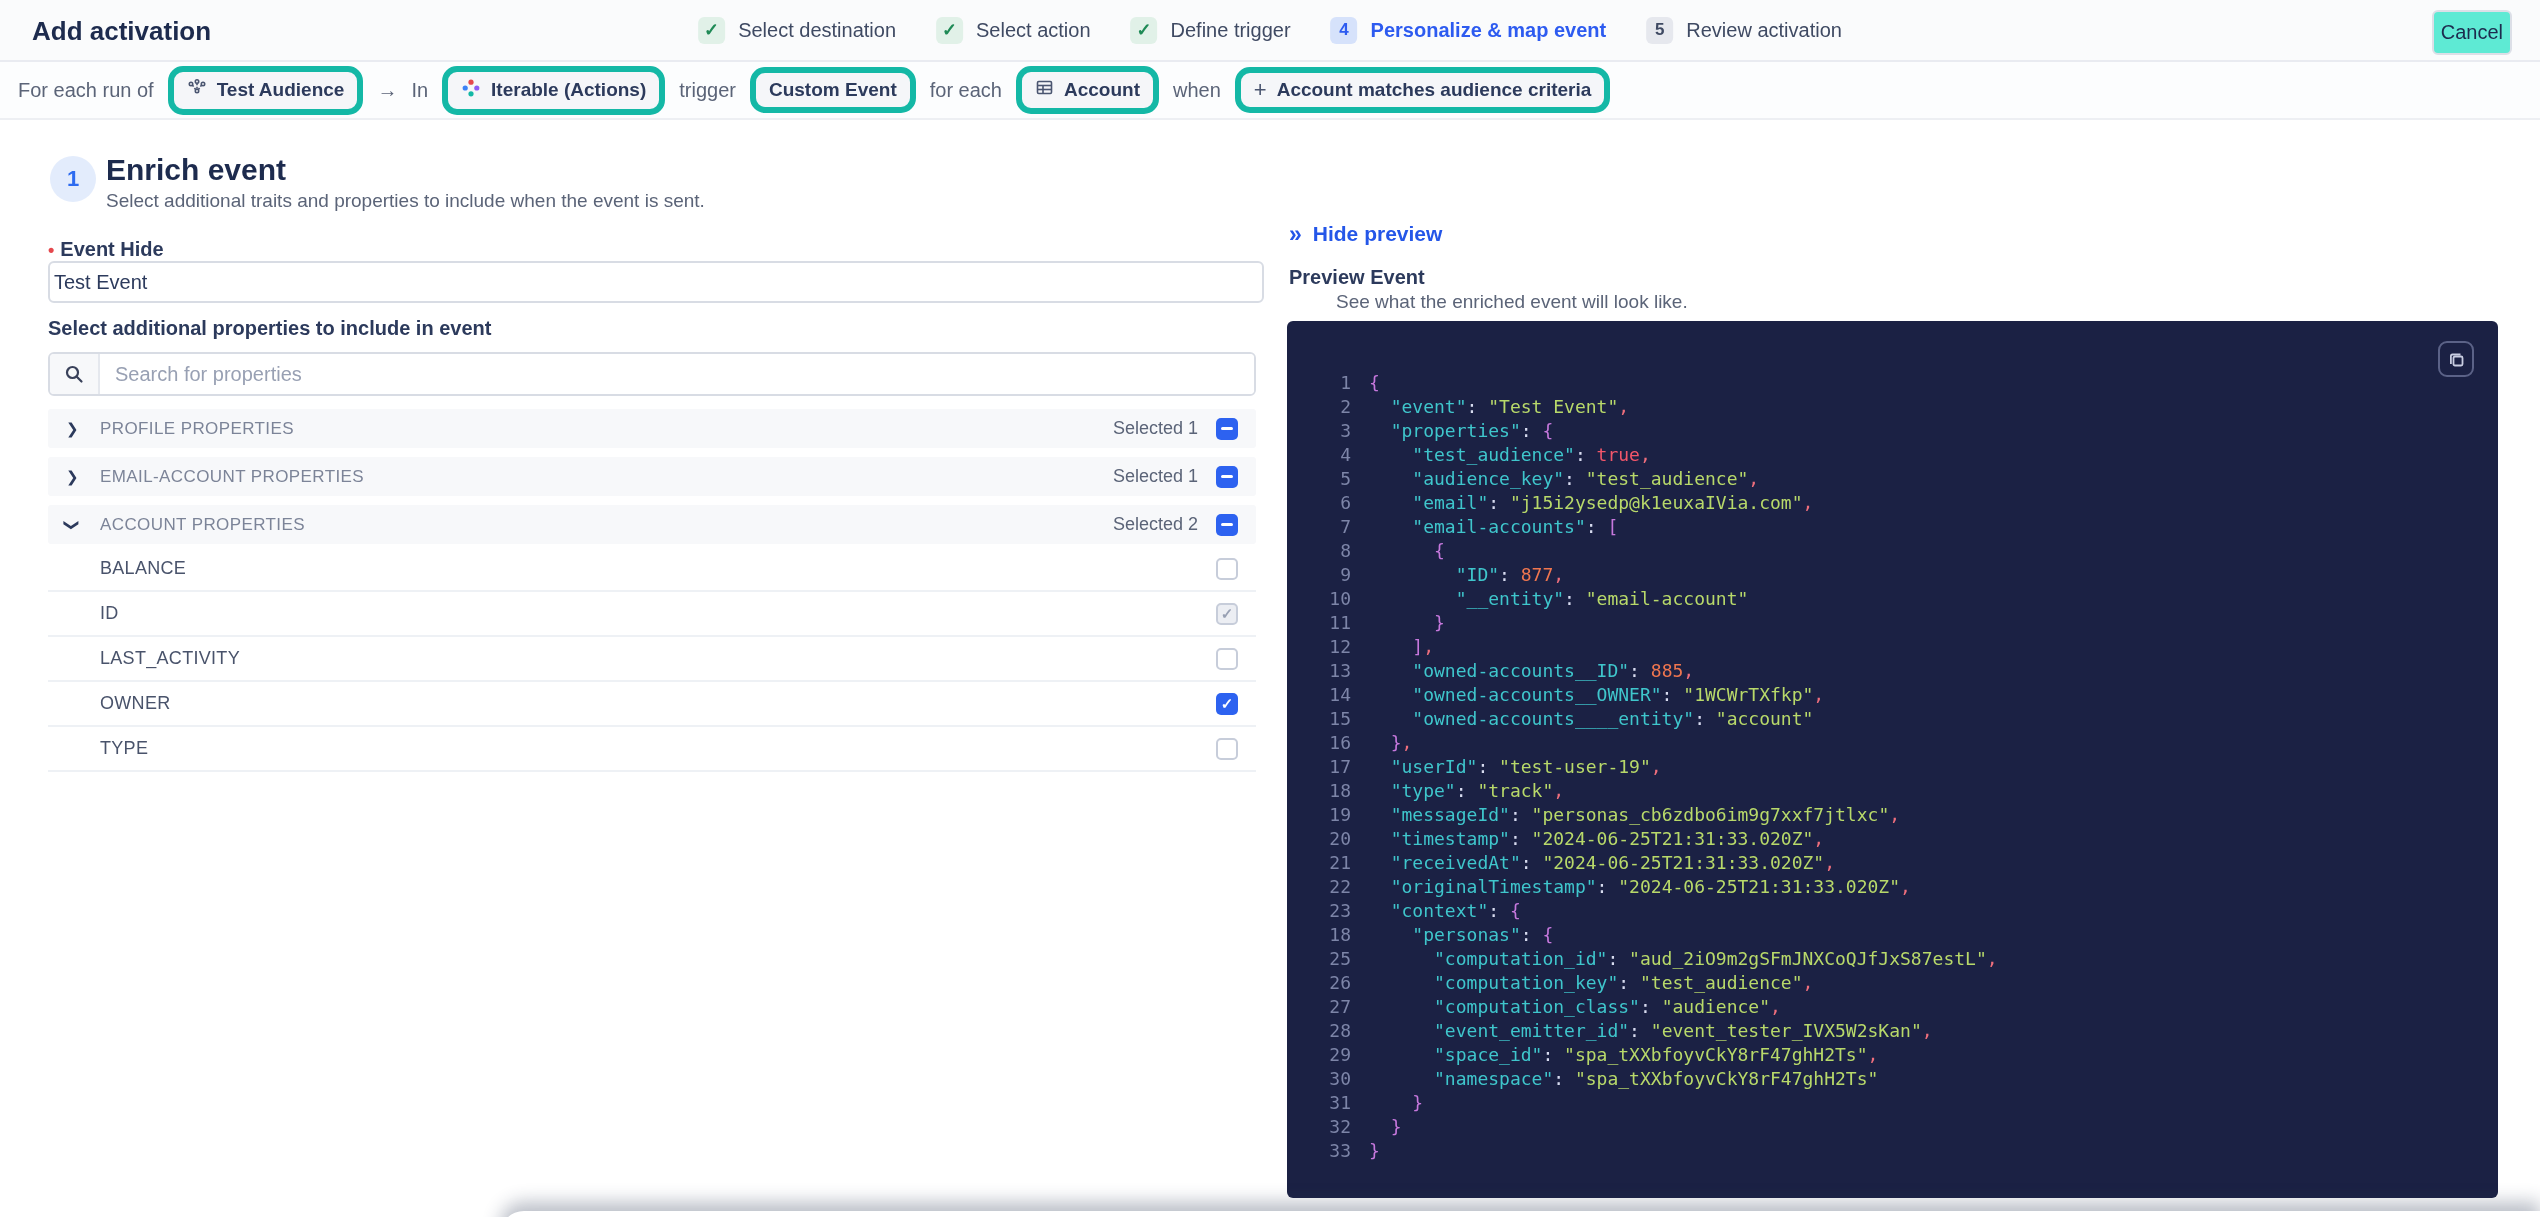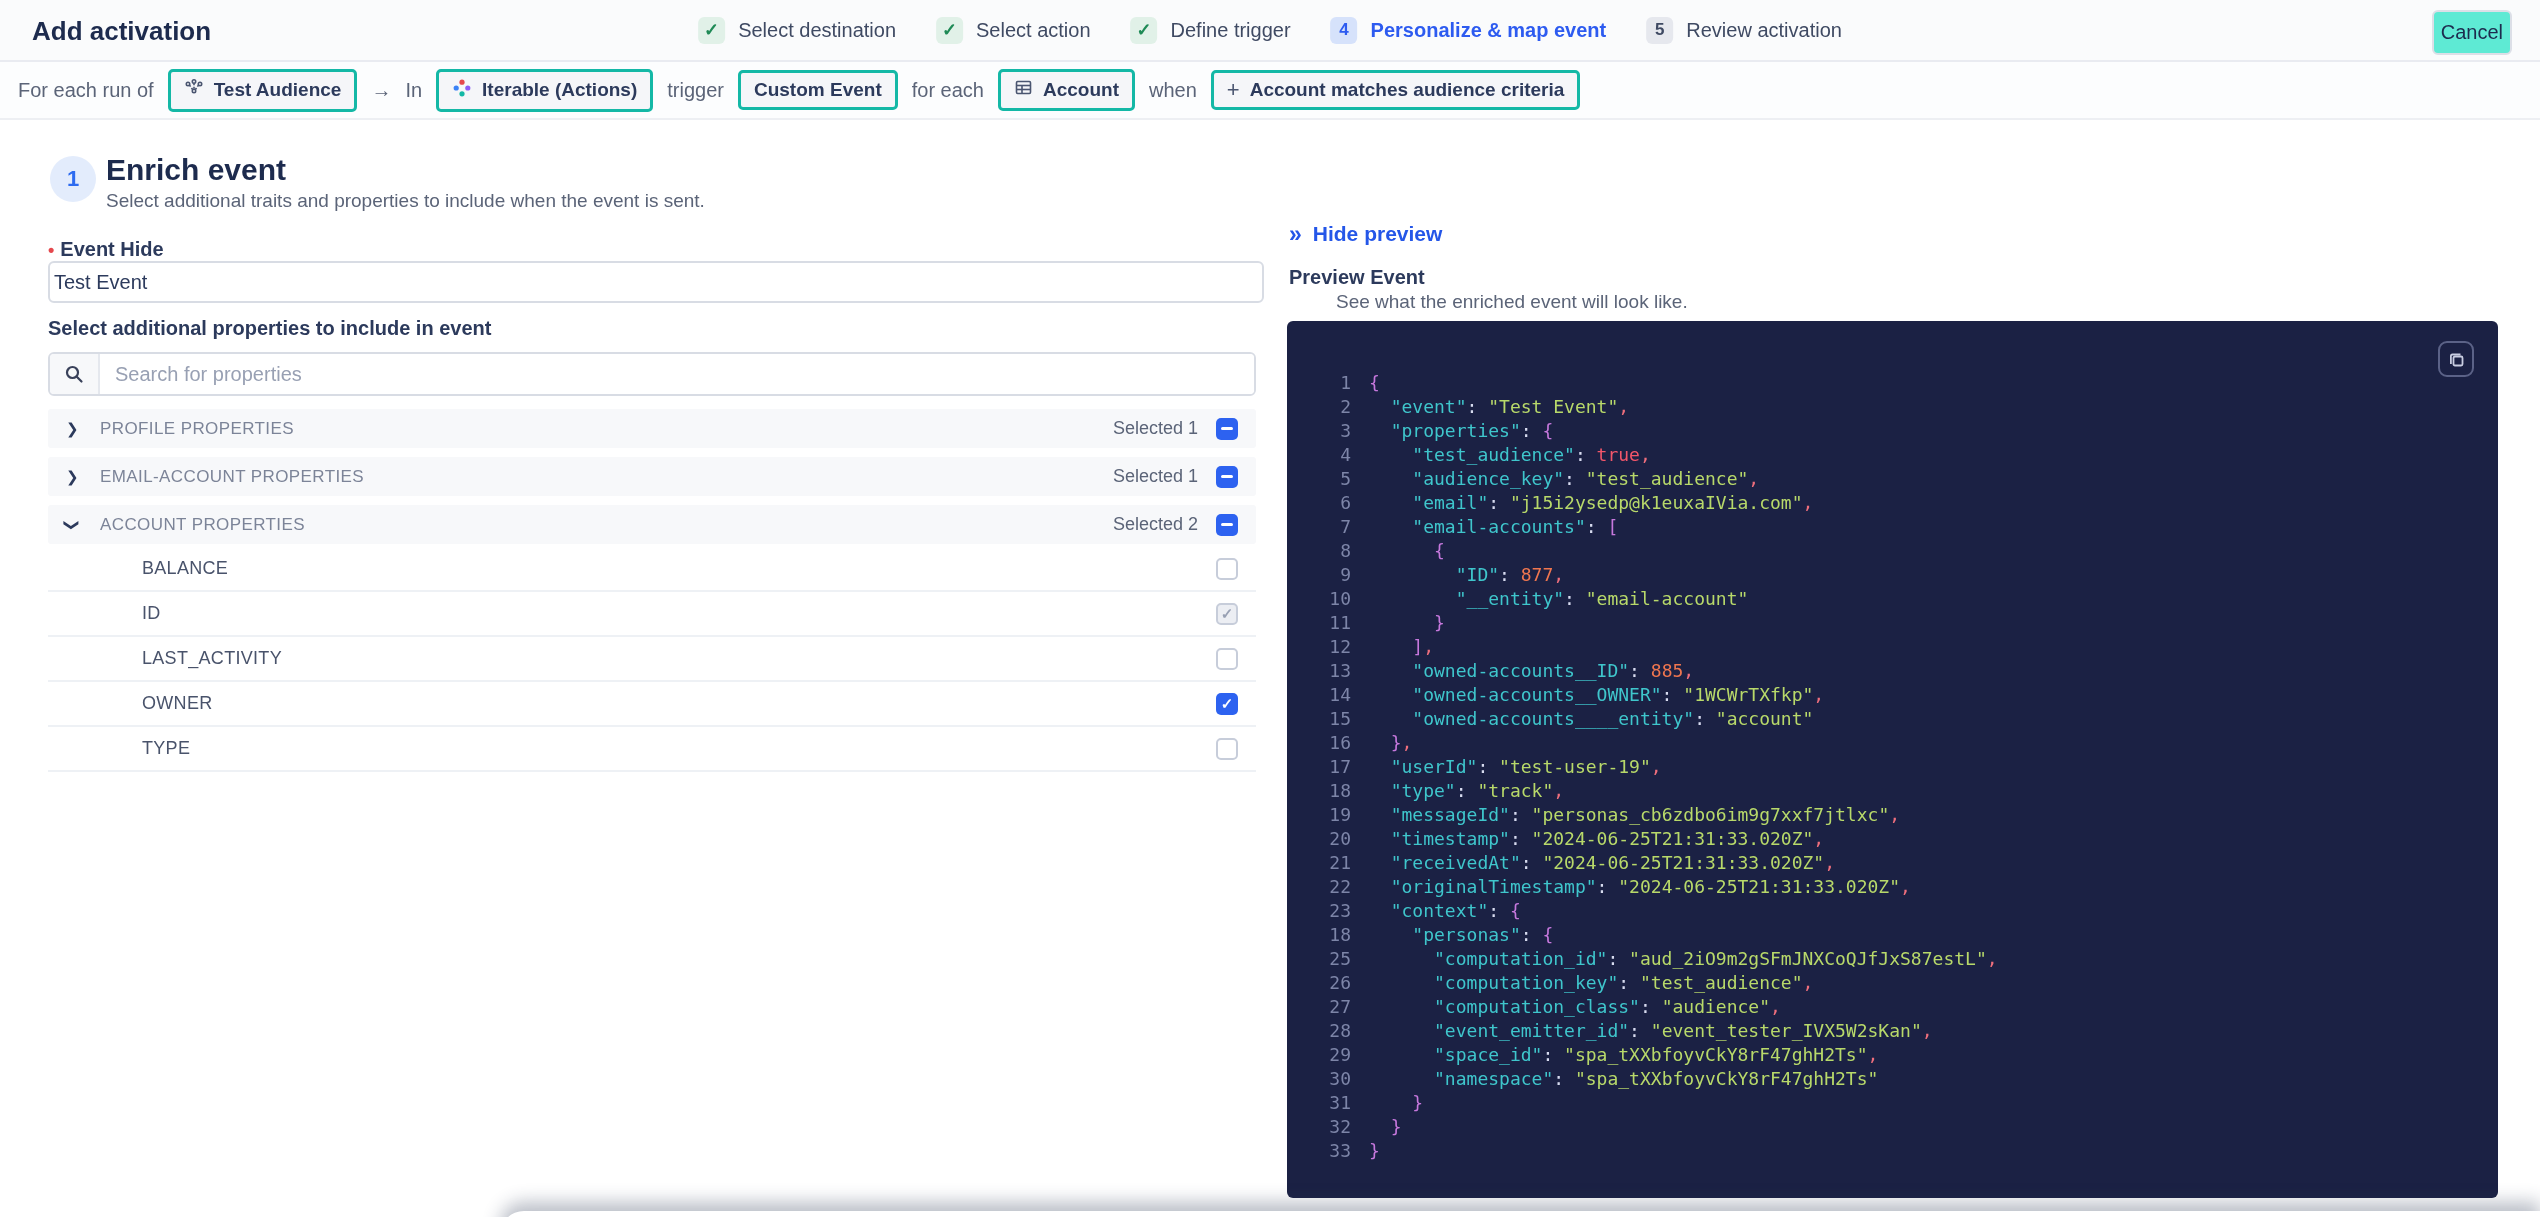--- a/index.html
+++ b/index.html
@@ -25,21 +25,21 @@
   .step.active .step-label{color:#2d5bf0;font-weight:bold;text-align:center;}
   .cancel-btn{position:absolute;right:28px;top:10px;background:#5eead4;border:2px solid #dcdfe7;
     border-radius:6px;padding:9px 7px;font-size:20px;color:#1d2b4e;cursor:pointer;
     font-family:"Liberation Sans",sans-serif;}
   
   .summary{position:absolute;top:62px;left:0;right:0;height:56px;background:#fcfdfe;
     border-bottom:2px solid #edeff3;display:flex;align-items:center;padding-left:18px;gap:14px;
     white-space:nowrap;}
   .sum-text{font-size:20px;color:#5b6478;}
   .sum-badge{display:inline-flex;align-items:center;gap:10px;background:#f5f6f9;
-    border:3px solid #14b8a6;border-radius:5px;padding:6px 13px;font-size:19px;font-weight:bold;
+    border:6px solid #14b8a6;border-radius:15px;padding:6px 13px;font-size:19px;font-weight:bold;
     color:#2c3a5c;cursor:pointer;}
   .sum-badge .plus{font-size:22px;font-weight:normal;color:#4a5570;line-height:14px;}
   
   .step-circle{position:absolute;left:50px;top:156px;width:46px;height:46px;border-radius:50%;
     background:#e3ecfc;color:#2d6bf0;font-size:22px;font-weight:bold;
     display:flex;align-items:center;justify-content:center;}
   .enrich-title{position:absolute;left:106px;top:153px;font-size:30px;font-weight:bold;color:#1d2b4e;}
   .enrich-sub{position:absolute;left:106px;top:190px;font-size:19px;color:#5b6478;}
   .event-label{position:absolute;left:48px;top:238px;font-size:20px;font-weight:bold;color:#2c3a5c;}
   .req{color:#e5484d;margin-right:6px;font-size:18px;}
@@ -66,21 +66,21 @@
   .cb{width:22px;height:22px;border-radius:5px;box-sizing:border-box;flex:none;
     display:flex;align-items:center;justify-content:center;cursor:pointer;}
   .cb.ind{background:#2d62f0;}
   .cb.ind::after{content:"";width:12px;height:3px;background:#fff;border-radius:2px;}
   .cb.un{background:#fff;border:2px solid #c7cdda;}
   .cb.dis{background:#eceef3;border:2px solid #c7cdda;color:#98a0b3;font-size:15px;font-weight:bold;}
   .cb.chk{background:#2d62f0;color:#fff;font-size:15px;font-weight:bold;}
   .props{position:absolute;left:48px;top:547px;width:1208px;}
   .prop-row{height:45px;box-sizing:border-box;border-bottom:2px solid #eef1f5;
     display:flex;align-items:center;padding:0 18px 0 52px;cursor:pointer;background:#fff;}
-  .prop-label{flex:1;font-size:18px;color:#49536b;letter-spacing:0.3px;margin-left:42px;}
+  .prop-label{flex:1;font-size:18px;color:#49536b;letter-spacing:0.3px;}
   
   .hide-preview{position:absolute;left:1289px;top:222px;display:flex;align-items:center;gap:11px;
     color:#2456e8;font-size:21px;font-weight:bold;cursor:pointer;}
   .hide-preview .dbl{font-size:23px;line-height:20px;}
   .preview-title{position:absolute;left:1289px;top:266px;font-size:20px;font-weight:bold;color:#2c3a5c;}
   .preview-sub{position:absolute;left:1289px;top:291px;font-size:19px;color:#5b6478;margin-left:47px;}
   .code{position:absolute;left:1287px;top:321px;width:1211px;height:877px;background:#1b2144;
     border-radius:6px;}
   .copy-btn{position:absolute;top:20px;right:24px;width:36px;height:36px;box-sizing:border-box;
     border:2px solid #5b6287;border-radius:9px;background:transparent;cursor:pointer;

